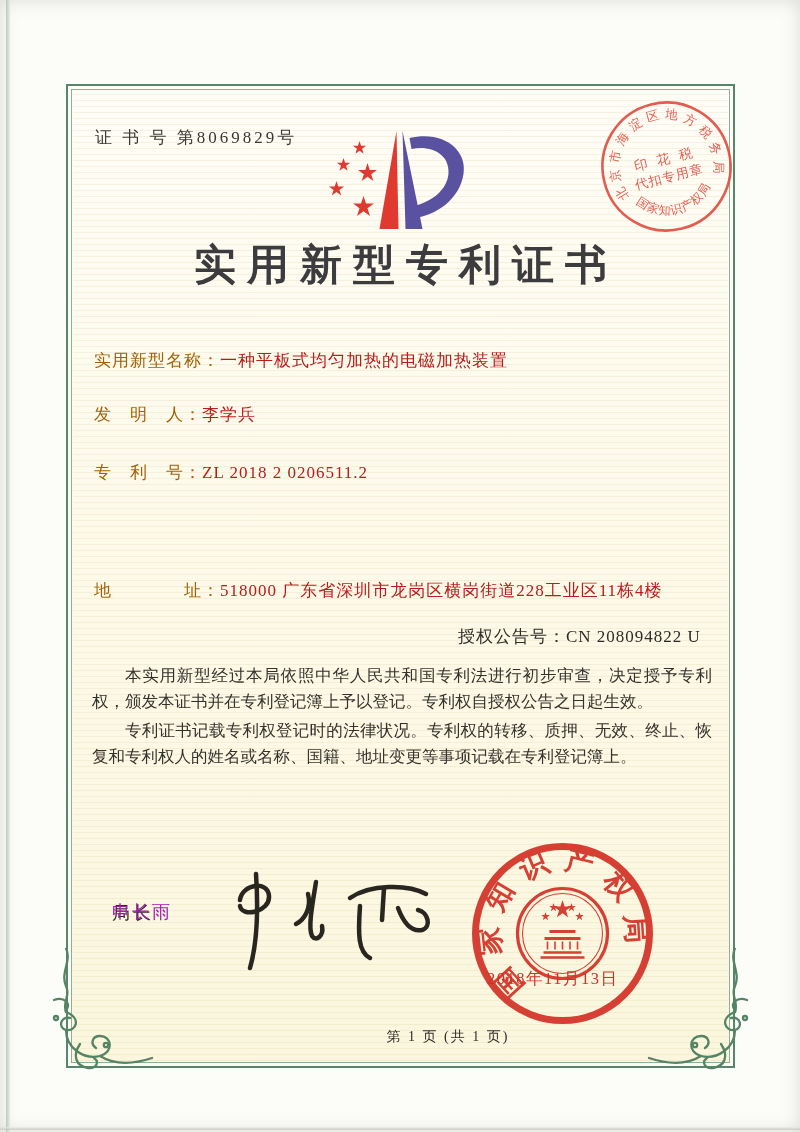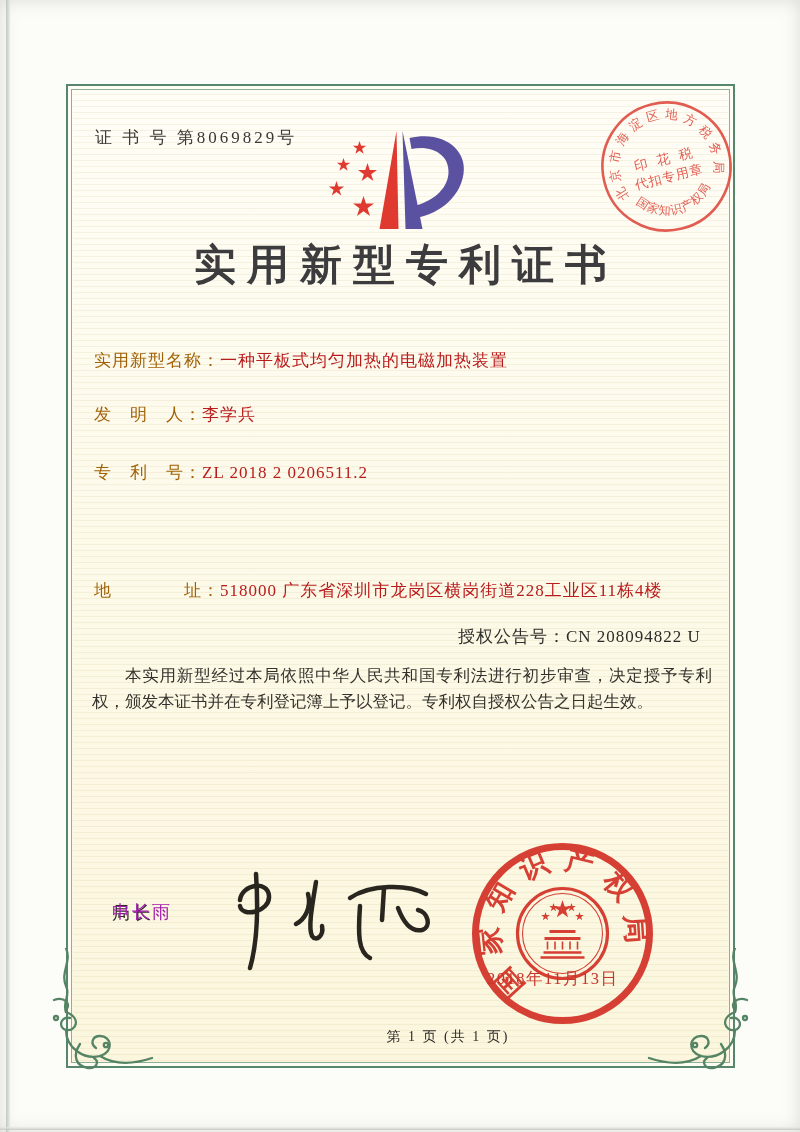--- a/index.html
+++ b/index.html
@@ -135,20 +135,21 @@
 
   <div class="row r0"><span class="lbl">实用新型名称：</span><span class="val">一种平板式均匀加热的电磁加热装置</span></div>
   <div class="row r1"><span class="lbl">发　明　人：</span><span class="val">李学兵</span></div>
   <div class="row r2"><span class="lbl">专　利　号：</span><span class="val">ZL 2018 2 0206511.2</span></div>
   <div class="row r5"><span class="lbl">地　　　　址：</span><span class="val">518000 广东省深圳市龙岗区横岗街道228工业区11栋4楼</span></div>
 
   <div class="grant-right"><span>授权公告号：</span><span>CN 208094822 U</span></div>
 
   <div class="paragraphs">
     <p>本实用新型经过本局依照中华人民共和国专利法进行初步审查，决定授予专利权，颁发本证书并在专利登记簿上予以登记。专利权自授权公告之日起生效。</p>
+    <p>专利证书记载专利权登记时的法律状况。专利权的转移、质押、无效、终止、恢复和专利权人的姓名或名称、国籍、地址变更等事项记载在专利登记簿上。</p>
   </div>
 
   <div class="signer-title">局长</div>
   <div class="signer-name">申长雨</div>
 
   <svg class="signature" width="235" height="110" viewBox="0 0 235 110" xmlns="http://www.w3.org/2000/svg">
     <g stroke="#28261f" stroke-width="4.5" fill="none" stroke-linecap="round" stroke-linejoin="round">
       <path d="M 28,32 C 30,16 56,12 57,28 C 58,44 30,50 28,38"></path>
       <path d="M 44,6 C 46,36 46,72 38,100"></path>
       <path d="M 96,26 C 100,40 92,52 84,56"></path>

